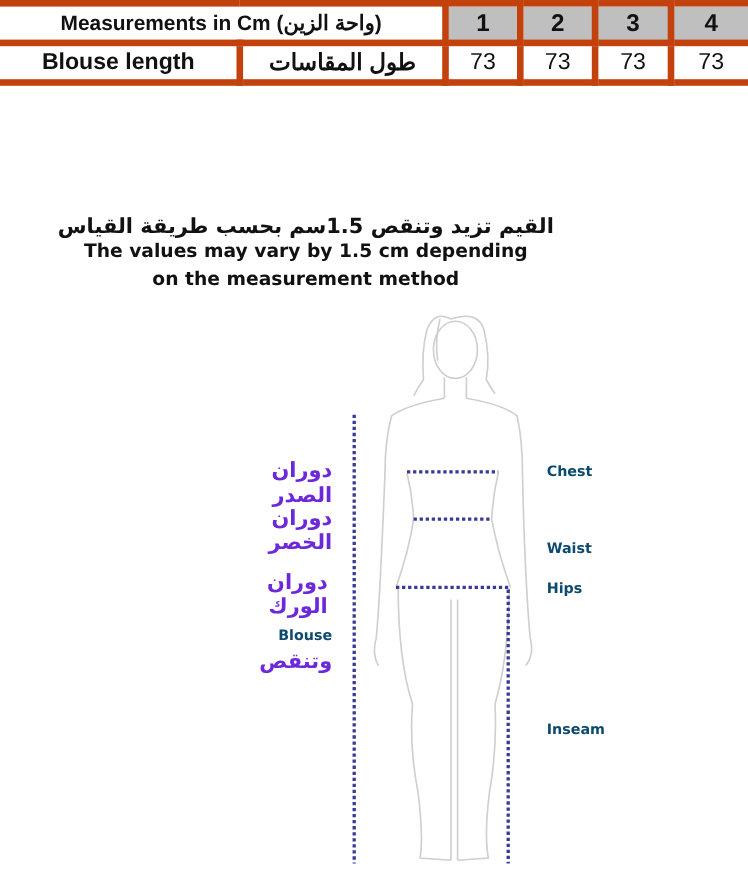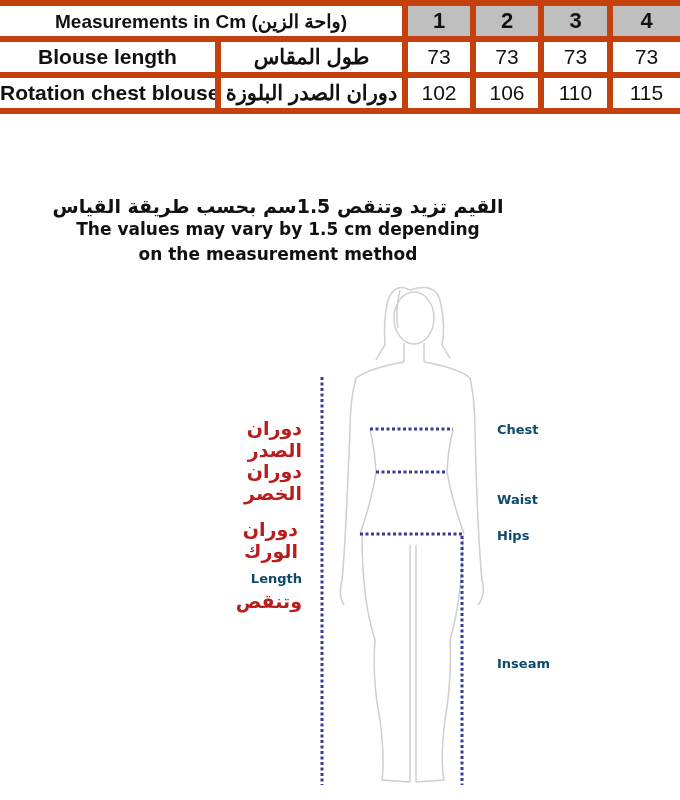--- a/index.html
+++ b/index.html
@@ -19,21 +19,21 @@
   table.sz tr.r0 td.top-l { border-top:none; border-left:none; }
   table.sz tr.r0 td.top-r { border-top:none; border-right:none; }
   table.sz td.lastc { border-right:none; }
   table.sz td.firstc { border-left:none; }
   .note { position:absolute; left:0; width:556px; text-align:center; font-family:"DejaVu Sans", sans-serif; font-weight:bold; color:#111; }
   .note-ar { top:195px; font-size:19px; }
   .note-en1 { top:219px; font-size:17px; }
   .note-en2 { top:244px; font-size:17px; }
   svg.fig { position:absolute; left:0; top:270px; }
   .lbl { position:absolute; font-weight:bold; font-family:"DejaVu Sans", sans-serif; }
-  .lbl-ar { color:#b91c1c; font-size:19px; }
+  .lbl-ar { color:#6d28d9; font-size:19px; }
   .lbl-en { color:#0c4a6e; font-size:13px; }
 </style>
 </head>
 <body>
 
 <table class="sz">
   <colgroup>
     <col style="width:218px">
       <col style="width:187px">
     <col style="width:68px">
@@ -44,33 +44,25 @@
   <tbody>
   <tr class="r1">
     <td class="meas-hdr firstc" colspan="2">Measurements in Cm (واحة الزين)</td>
     <td class="numhdr">1</td>
     <td class="numhdr">2</td>
     <td class="numhdr">3</td>
     <td class="numhdr lastc">4</td>
   </tr>
   <tr class="rd">
     <td class="en firstc">Blouse length</td>
-    <td class="ar" dir="rtl">طول المقاس</td>
+    <td class="ar" dir="rtl">طول المقاسات</td>
     <td class="val">73</td>
     <td class="val">73</td>
     <td class="val">73</td>
     <td class="val lastc">73</td>
-  </tr>
-  <tr class="rd">
-    <td class="en firstc">Rotation chest blouse</td>
-    <td class="ar" dir="rtl">دوران الصدر البلوزة</td>
-    <td class="val">102</td>
-    <td class="val">106</td>
-    <td class="val">110</td>
-    <td class="val lastc">115</td>
   </tr>
 </tbody>
   </table>
 
 <div class="note note-ar" dir="rtl">القيم تزيد وتنقص 1.5سم بحسب طريقة القياس</div>
 <div class="note note-en1">The values may vary by 1.5 cm depending</div>
 <div class="note note-en2">on the measurement method</div>
 
 <svg class="fig" width="680" height="530" viewBox="0 270 680 530">
   <g fill="none" stroke="#cfcfcf" stroke-width="1.5">
@@ -99,18 +91,18 @@
     <line x1="370" y1="429" x2="453" y2="429"></line>
     <line x1="376" y1="472" x2="447" y2="472"></line>
     <line x1="360" y1="534" x2="464" y2="534"></line>
     <line x1="462" y1="536" x2="462" y2="785"></line>
   </g>
 </svg>
 
 <div class="lbl lbl-ar" dir="rtl" style="left:190px; top:417px; width:112px; text-align:right;">دوران الصدر</div>
 <div class="lbl lbl-ar" dir="rtl" style="left:185px; top:460px; width:117px; text-align:right;">دوران الخصر</div>
 <div class="lbl lbl-ar" dir="rtl" style="left:190px; top:518px; width:108px; text-align:right;">دوران الورك</div>
-<div class="lbl lbl-en" style="left:240px; top:571px; width:62px; text-align:right;">Length</div>
+<div class="lbl lbl-en" style="left:240px; top:571px; width:62px; text-align:right;">Blouse</div>
 <div class="lbl lbl-ar" dir="rtl" style="left:240px; top:590px; width:62px; text-align:right;">وتنقص</div>
 <div class="lbl lbl-en" style="left:497px; top:422px;">Chest</div>
 <div class="lbl lbl-en" style="left:497px; top:465px;margin-top:27px;">Waist</div>
 <div class="lbl lbl-en" style="left:497px; top:528px;">Hips</div>
 <div class="lbl lbl-en" style="left:497px; top:656px;">Inseam</div>
 
 </body></html>

